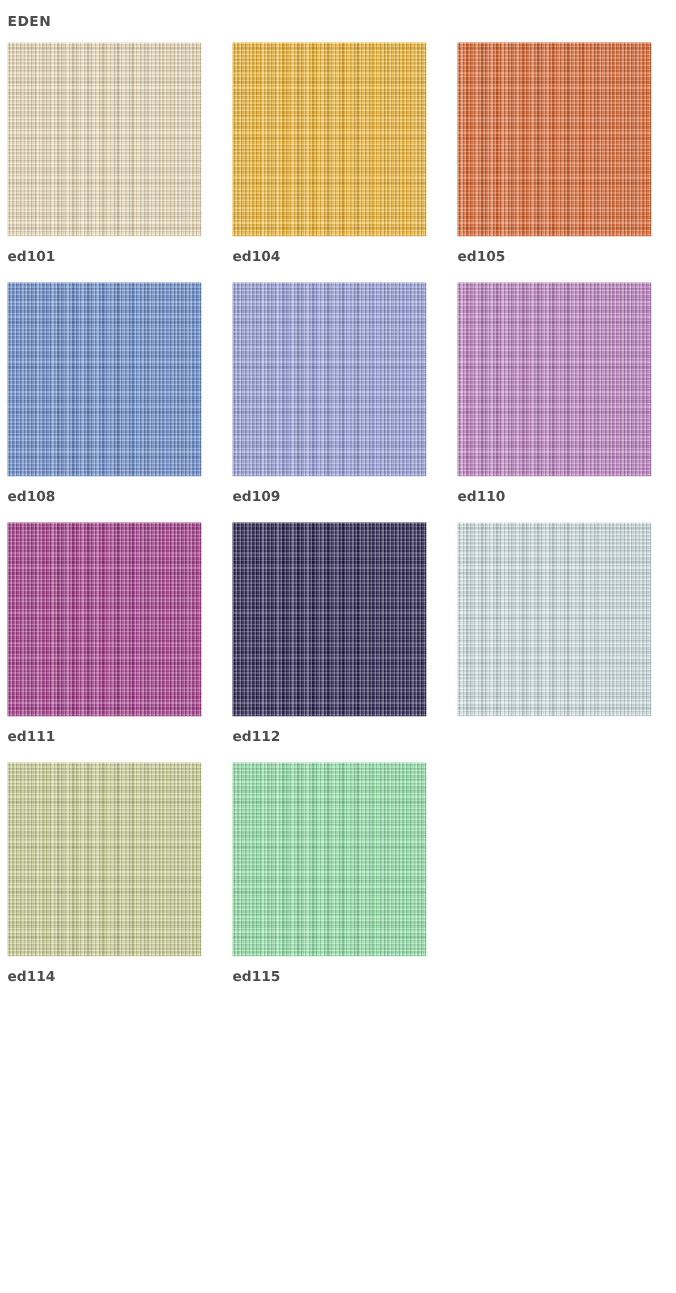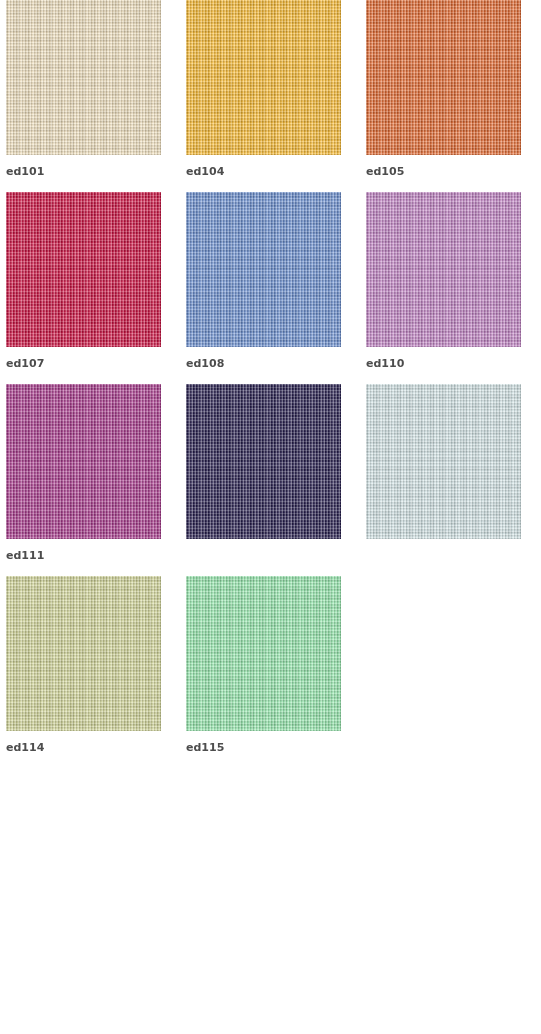--- a/index.html
+++ b/index.html
@@ -118,52 +118,54 @@
     line-height: 13px;
     padding-top: 10px;
     user-select: none;
   }
 </style>
 </head>
 <body>
 
 <div id="collection-page">
 
+  <h1 class="collection-title">EDEN</h1>
 
   <div class="swatch-grid">
       <div class="swatch-cell">
         <div class="swatch-chip" style="background-color: rgb(242, 226, 192);"></div>
         <div class="swatch-label">ed101</div>
       </div>
       <div class="swatch-cell">
         <div class="swatch-chip" style="background-color: rgb(249, 187, 51);"></div>
         <div class="swatch-label">ed104</div>
       </div>
       <div class="swatch-cell">
         <div class="swatch-chip" style="background-color: rgb(226, 104, 47);"></div>
         <div class="swatch-label">ed105</div>
       </div>
       <div class="swatch-cell">
-        <div class="swatch-chip" style="background-color: rgb(204, 16, 64);"></div>
-        <div class="swatch-label">ed107</div>
+        <div class="swatch-chip" style="background-color: rgb(106, 143, 208);"></div>
+        <div class="swatch-label">ed108</div>
       </div>
       <div class="swatch-cell">
-        <div class="swatch-chip" style="background-color: rgb(106, 143, 208);"></div>
-        <div class="swatch-label">ed108</div>
+        <div class="swatch-chip" style="background-color: rgb(154, 163, 224);"></div>
+        <div class="swatch-label">ed109</div>
       </div>
       <div class="swatch-cell">
         <div class="swatch-chip" style="background-color: rgb(193, 131, 196);"></div>
         <div class="swatch-label">ed110</div>
       </div>
       <div class="swatch-cell">
         <div class="swatch-chip" style="background-color: rgb(168, 57, 140);"></div>
         <div class="swatch-label">ed111</div>
       </div>
       <div class="swatch-cell">
         <div class="swatch-chip" style="background-color: rgb(38, 30, 78);"></div>
+        <div class="swatch-label">ed112</div>
       </div>
       <div class="swatch-cell">
         <div class="swatch-chip" style="background-color: rgb(213, 230, 232);"></div>
       </div>
       <div class="swatch-cell">
         <div class="swatch-chip" style="background-color: rgb(211, 215, 154);"></div>
         <div class="swatch-label">ed114</div>
       </div>
       <div class="swatch-cell">
         <div class="swatch-chip" style="background-color: rgb(149, 232, 173);"></div>

